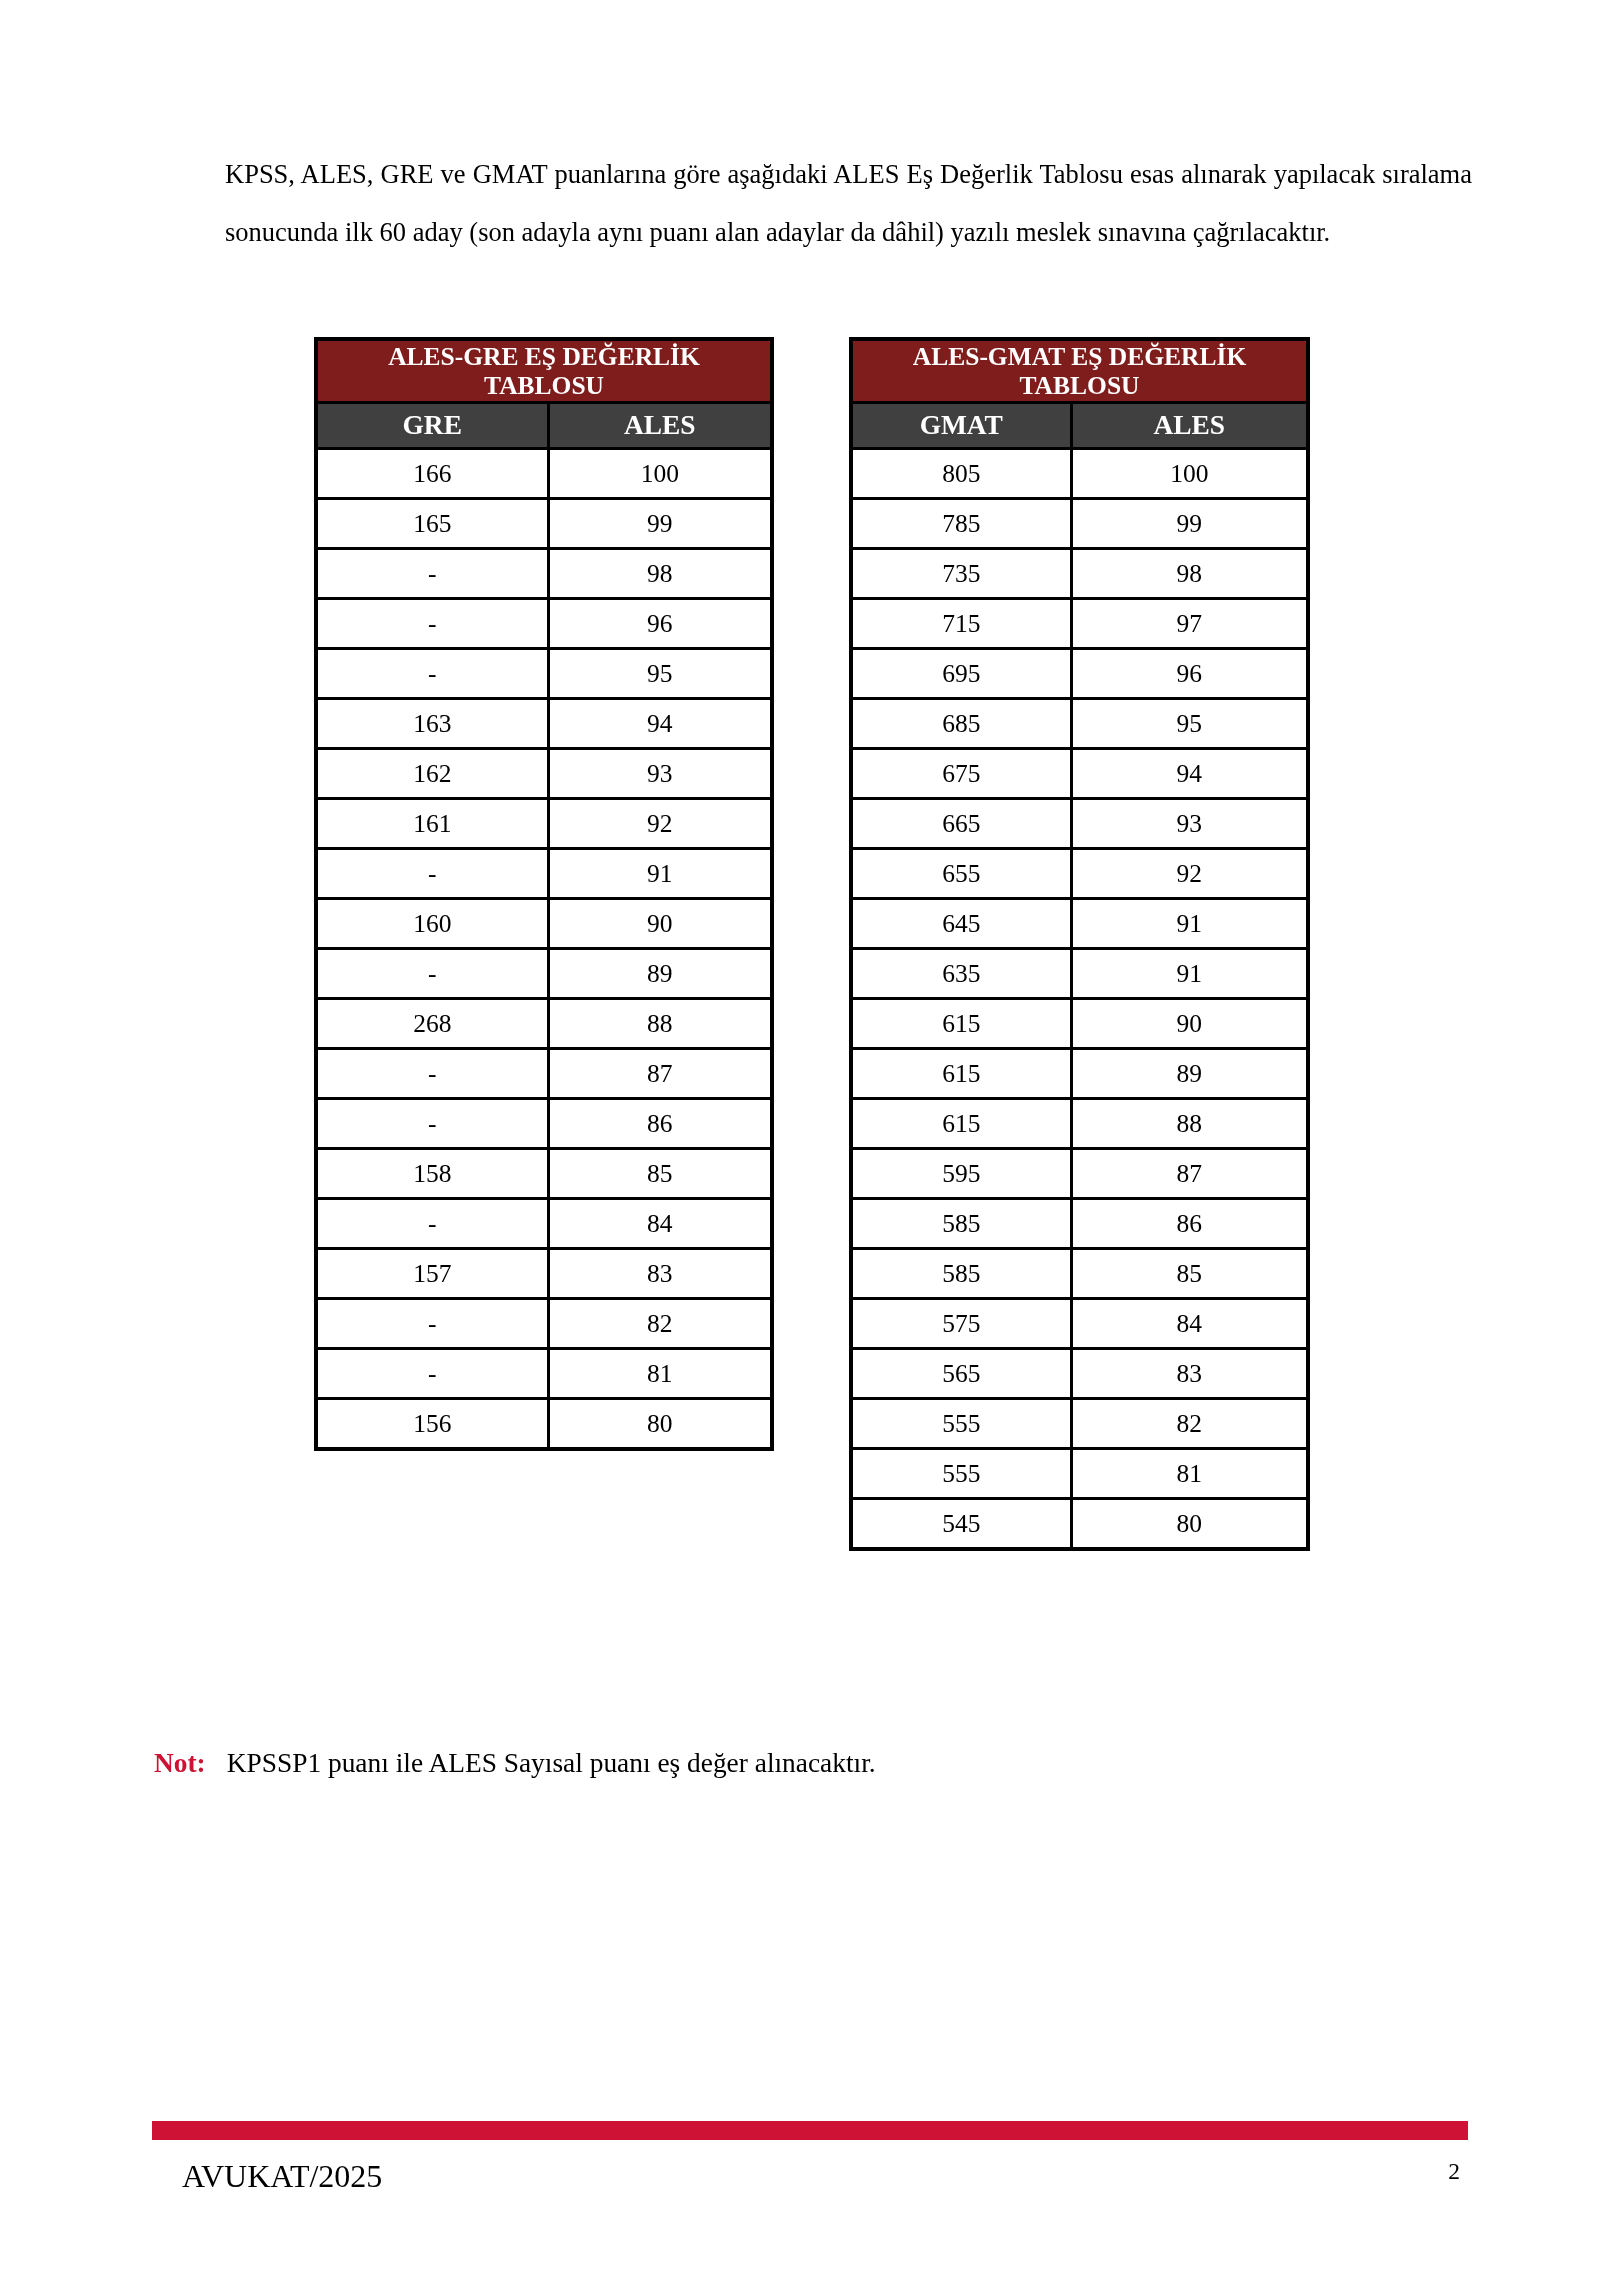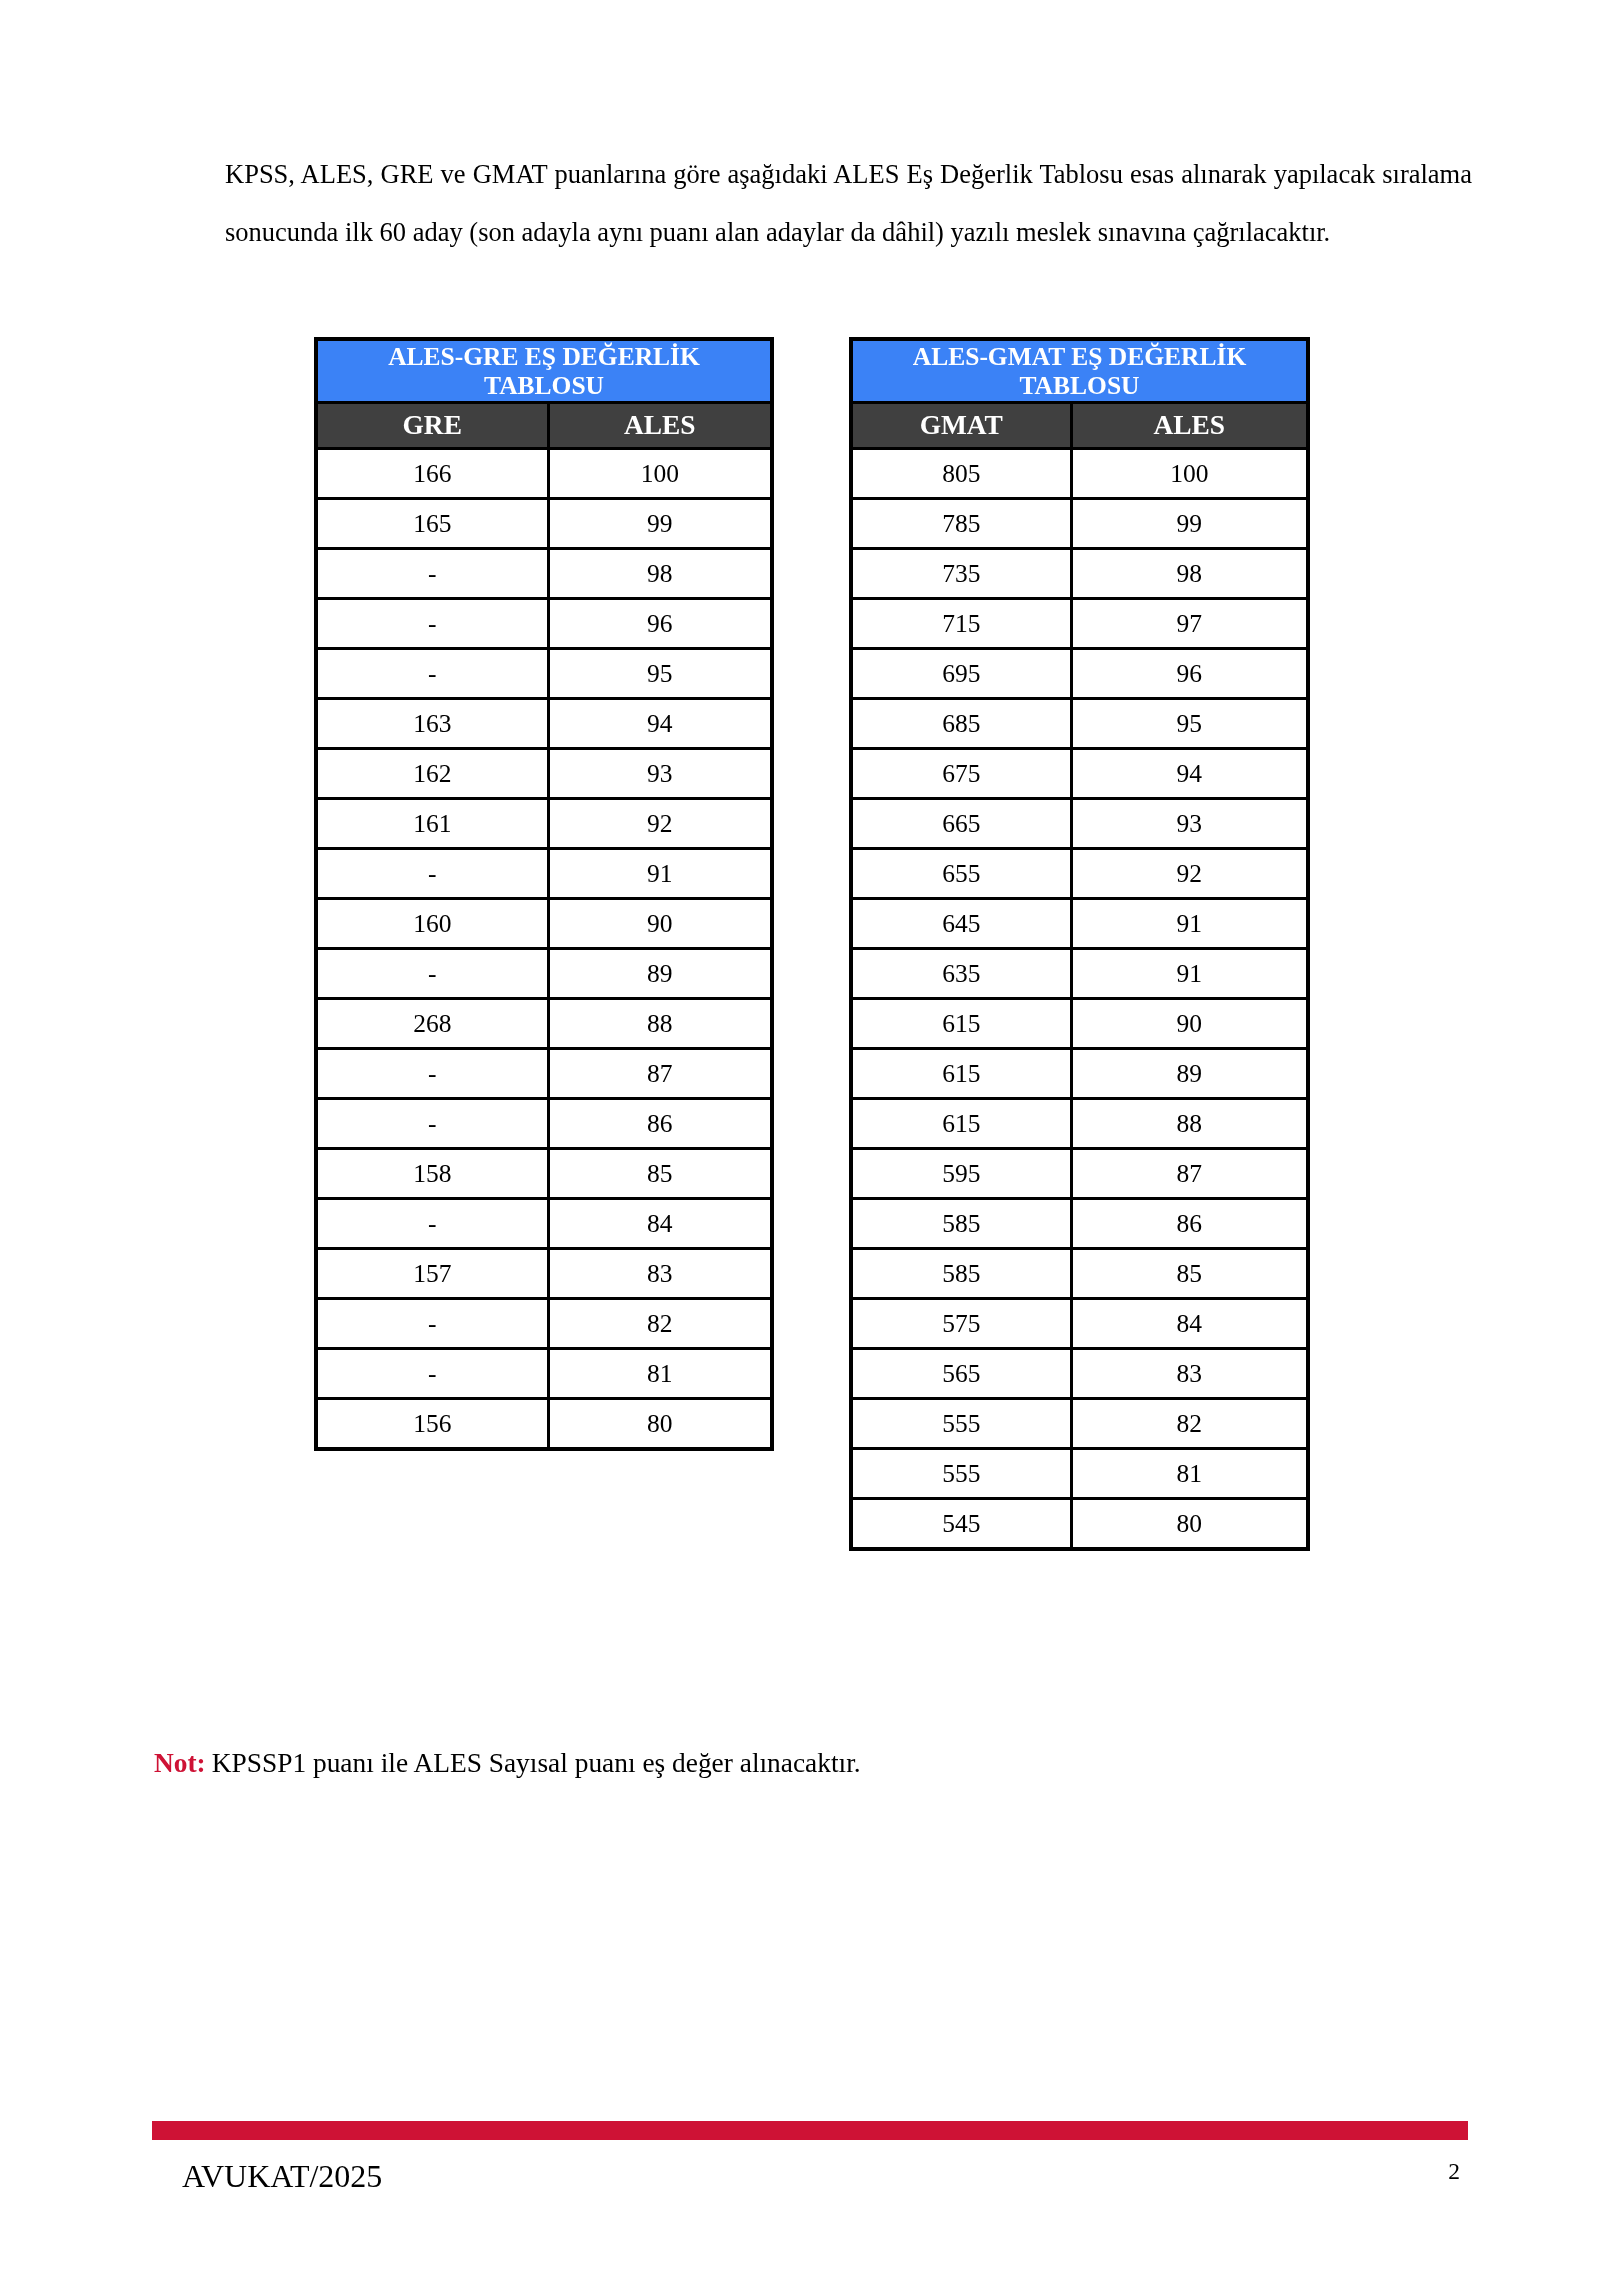--- a/index.html
+++ b/index.html
@@ -31,21 +31,21 @@
   .eq-table.gre  { left: 314px; width: 457px; }
   .eq-table.gmat { left: 849px; width: 457px; }
   .eq-table th, .eq-table td {
     border: 3.9px solid #000000;
     text-align: center;
     vertical-align: middle;
     padding: 0;
   }
   .eq-table { border: 4.9px solid #000000; }
   .title-cell {
-    background: #3b82f6;
+    background: #7f1d1d;
     color: #ffffff;
     font-weight: bold;
     font-size: 25.5px;
     line-height: 29px;
     height: 60px;
   }
   .col-head {
     background: #404040;
     color: #ffffff;
     font-weight: bold;
@@ -60,21 +60,21 @@
   .note-line {
     position: absolute;
     left: 154px;
     top: 1721px;
     font-size: 27.4px;
     white-space: nowrap;
   }
   .note-label {
     color: #CE1235;
     font-weight: bold;
-    margin-right: 6px;
+    margin-right: 21px;
   }
   .footer-rule {
     position: absolute;
     left: 152px;
     top: 2121px;
     width: 1316px;
     height: 18.6px;
     background: #CE1235;
   }
   .footer-doc-code {

